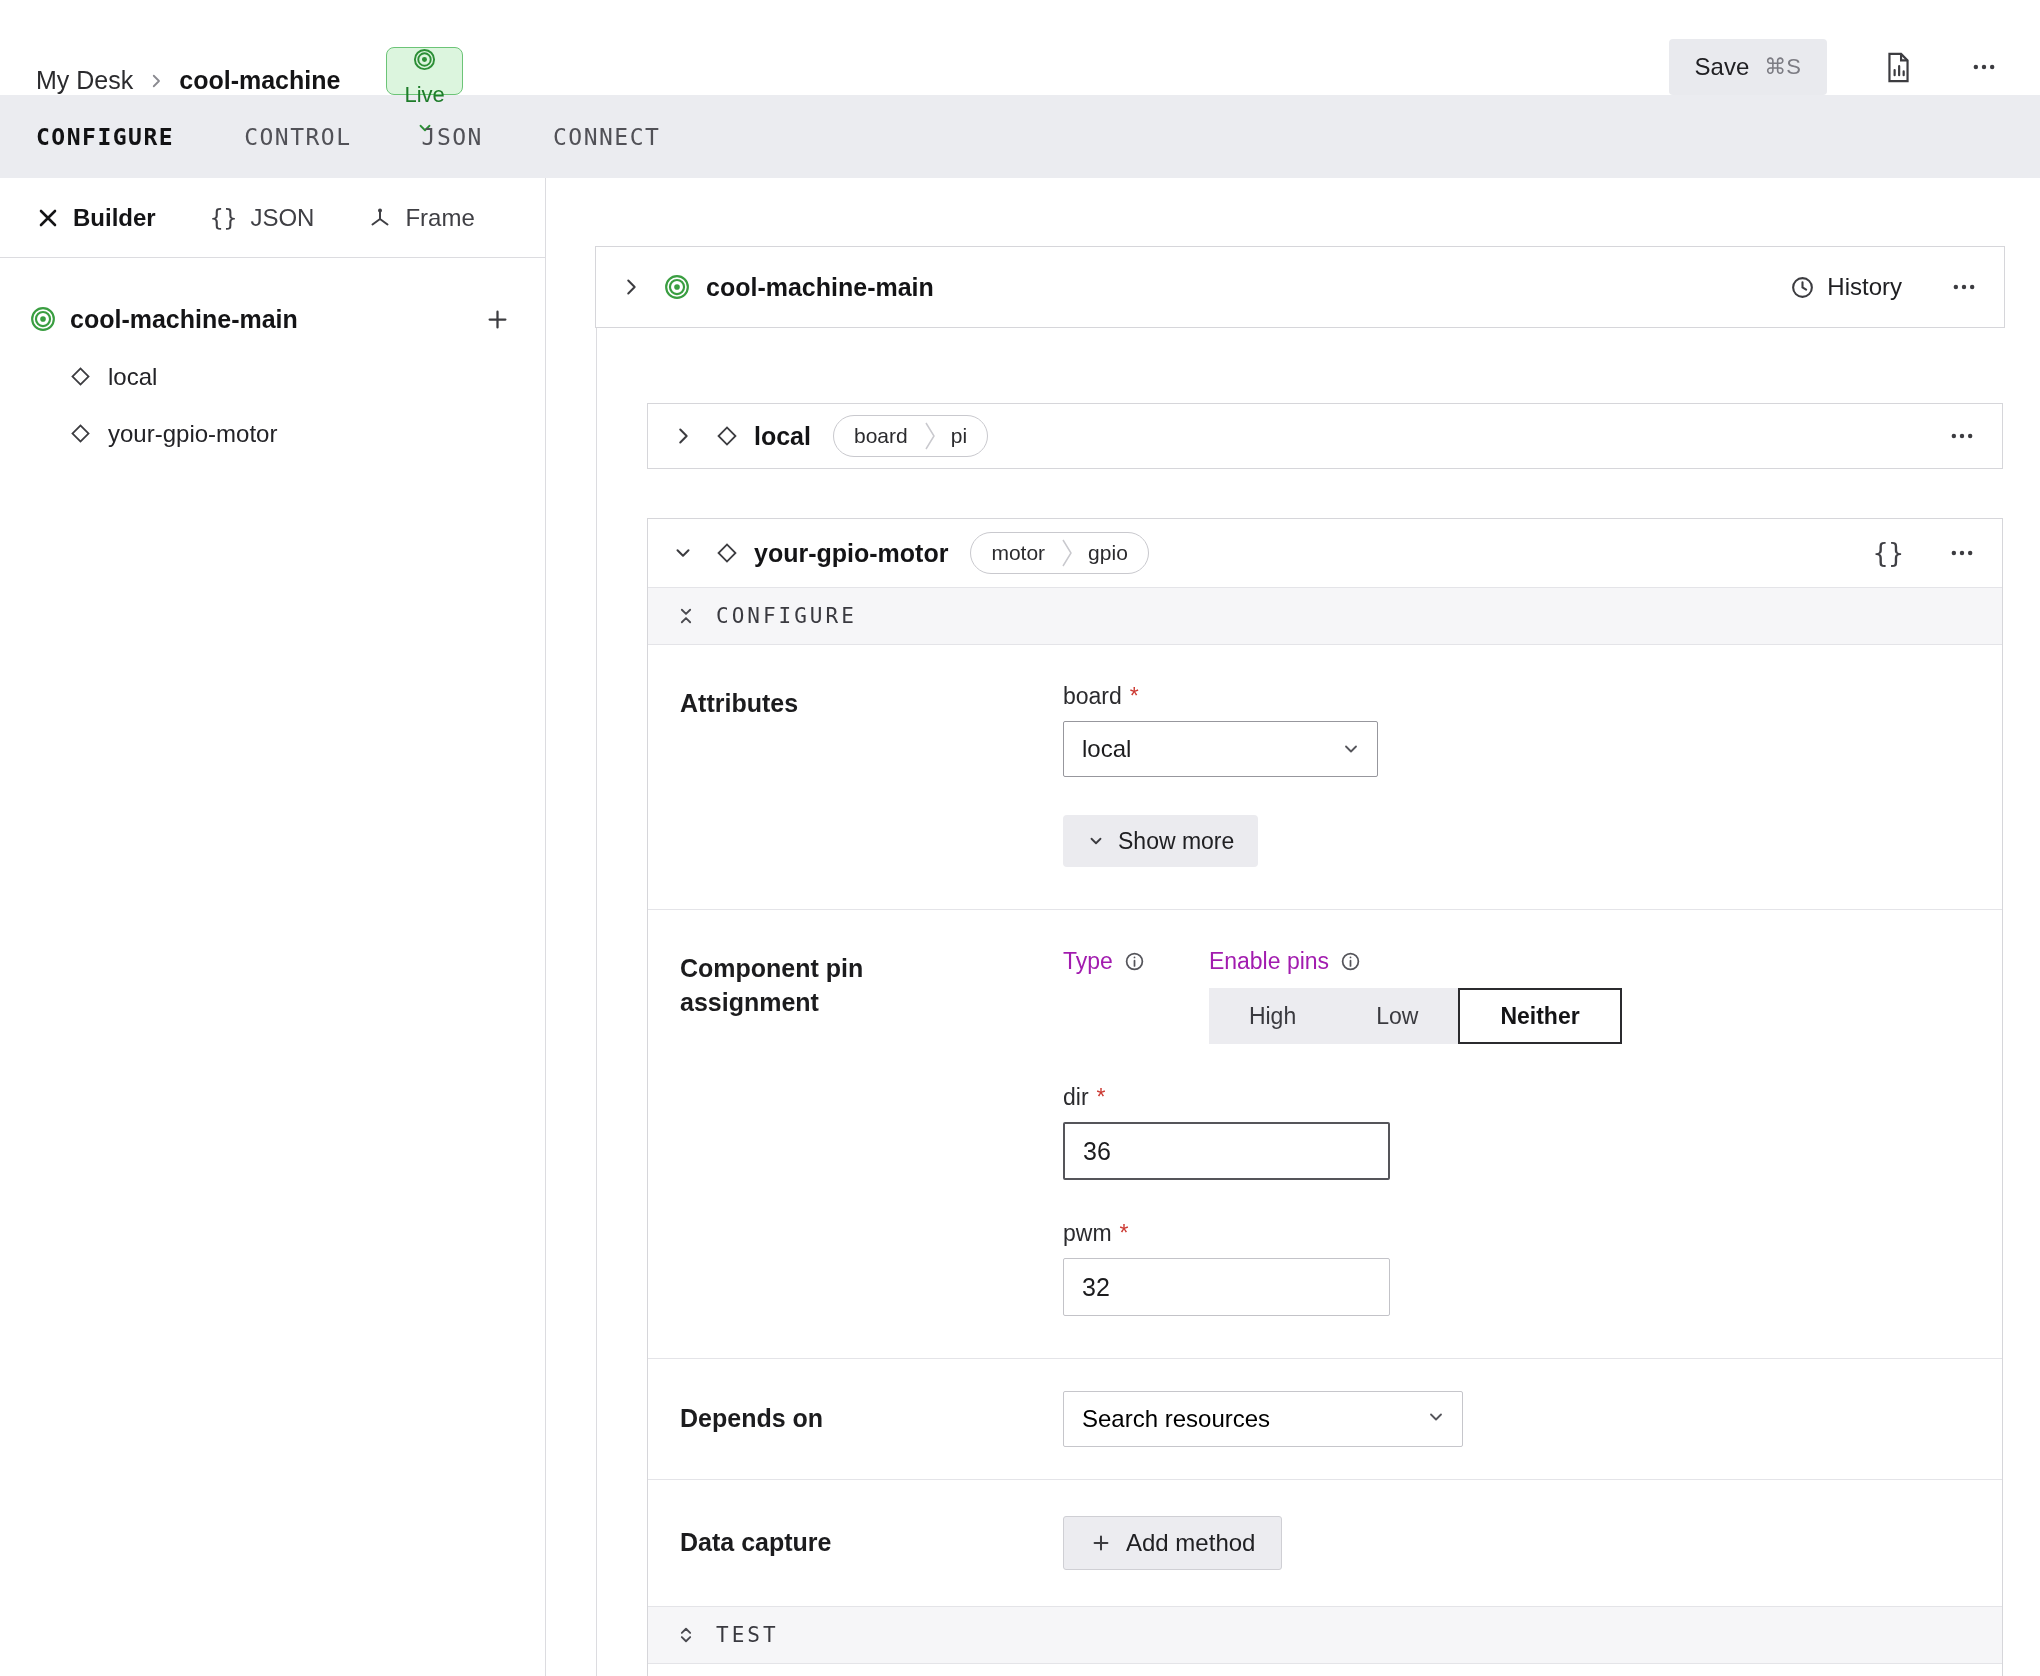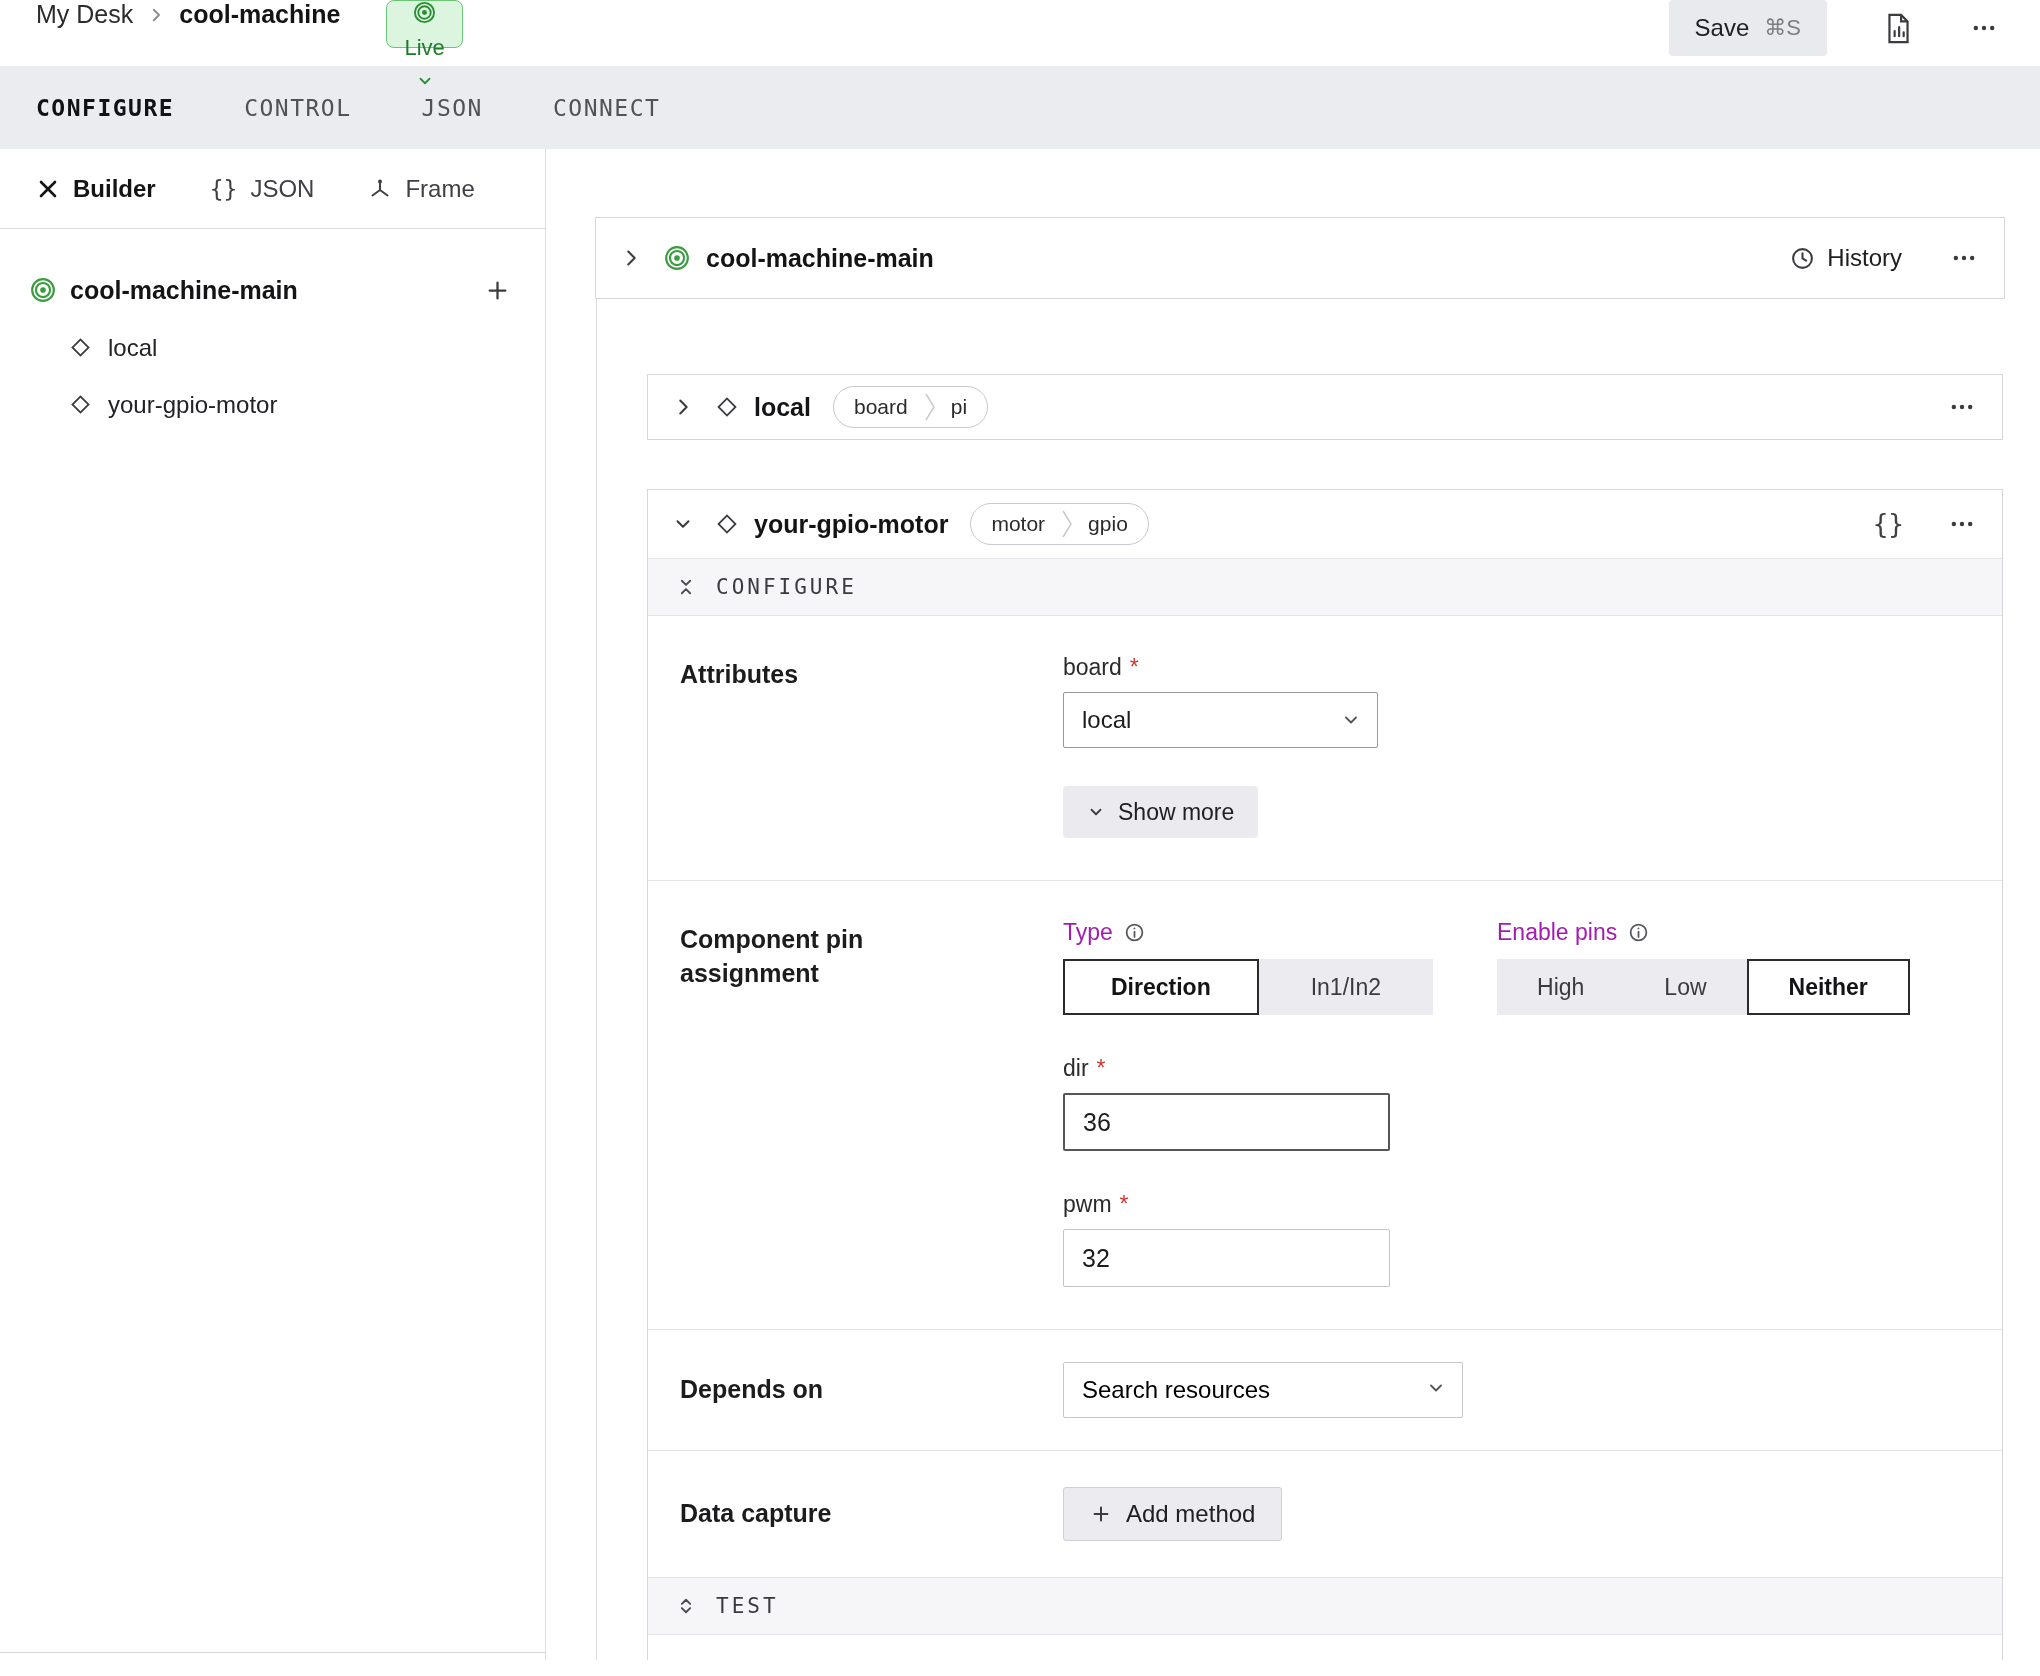--- a/index.html
+++ b/index.html
@@ -1,21 +1,21 @@
 <!DOCTYPE html>
 <html><head>
 <meta charset="utf-8">
 <style>
   * { margin:0; padding:0; box-sizing:border-box; }
   html,body { width:2040px; height:1676px; overflow:hidden; background:#fff;
     font-family:"Liberation Sans",sans-serif; color:#1c1c1e; }
   button { font:inherit; color:inherit; background:none; border:none; cursor:pointer; padding:0; }
 
   
-  .topbar { height:66px; display:flex; align-items:flex-start; padding:0 42px 0 36px; background:#fff; }
+  .topbar { height:95px; display:flex; align-items:flex-end; padding:0 42px 0 36px; background:#fff; }
   .breadcrumb { display:flex; align-items:center; }
   .crumb-root { font-size:25px; color:#2b2b2e; }
   .crumb-sep { display:flex; margin:0 14px; color:#8a8a90; }
   .crumb-current { font-size:25px; font-weight:bold; color:#141416; }
   .live-badge { margin-left:46px; height:48px; display:flex; align-items:center; gap:11px;
     padding:0 17px; background:#dcf5de; border:1px solid #6cc477; border-radius:8px;
     color:#1e7c2a; font-size:22px;flex-direction:column; }
   .topbar-right { margin-left:auto; display:flex; align-items:center; gap:58px; }
   .save-btn { height:56px; display:flex; align-items:center; gap:15px; padding:0 26px;
     background:#e9eaee; border-radius:4px; font-size:24px; color:#202023; }
@@ -389,24 +389,20 @@
               <div class="group-label">
                 <span>Type</span>
                 <span style="display:flex">
                   <svg width="21" height="21" viewBox="0 0 24 24" fill="none" stroke="#55555b" stroke-width="2">
                       <circle cx="12" cy="12" r="9"></circle>
                       <path d="M12 11v6" stroke-linecap="round"></path>
                       <circle cx="12" cy="7.3" r="1" fill="#55555b" stroke="none"></circle>
                     </svg>
                 </span>
               </div>
-              <div class="toggle-group">
-                <button class="toggle selected" style="padding:0 46px">Direction</button>
-                <button class="toggle" style="padding:0 52px">In1/In2</button>
-              </div>
             </div>
             <div>
               <div class="group-label">
                 <span>Enable pins</span>
                 <span style="display:flex">
                   <svg width="21" height="21" viewBox="0 0 24 24" fill="none" stroke="#55555b" stroke-width="2">
                       <circle cx="12" cy="12" r="9"></circle>
                       <path d="M12 11v6" stroke-linecap="round"></path>
                       <circle cx="12" cy="7.3" r="1" fill="#55555b" stroke="none"></circle>
                     </svg>

